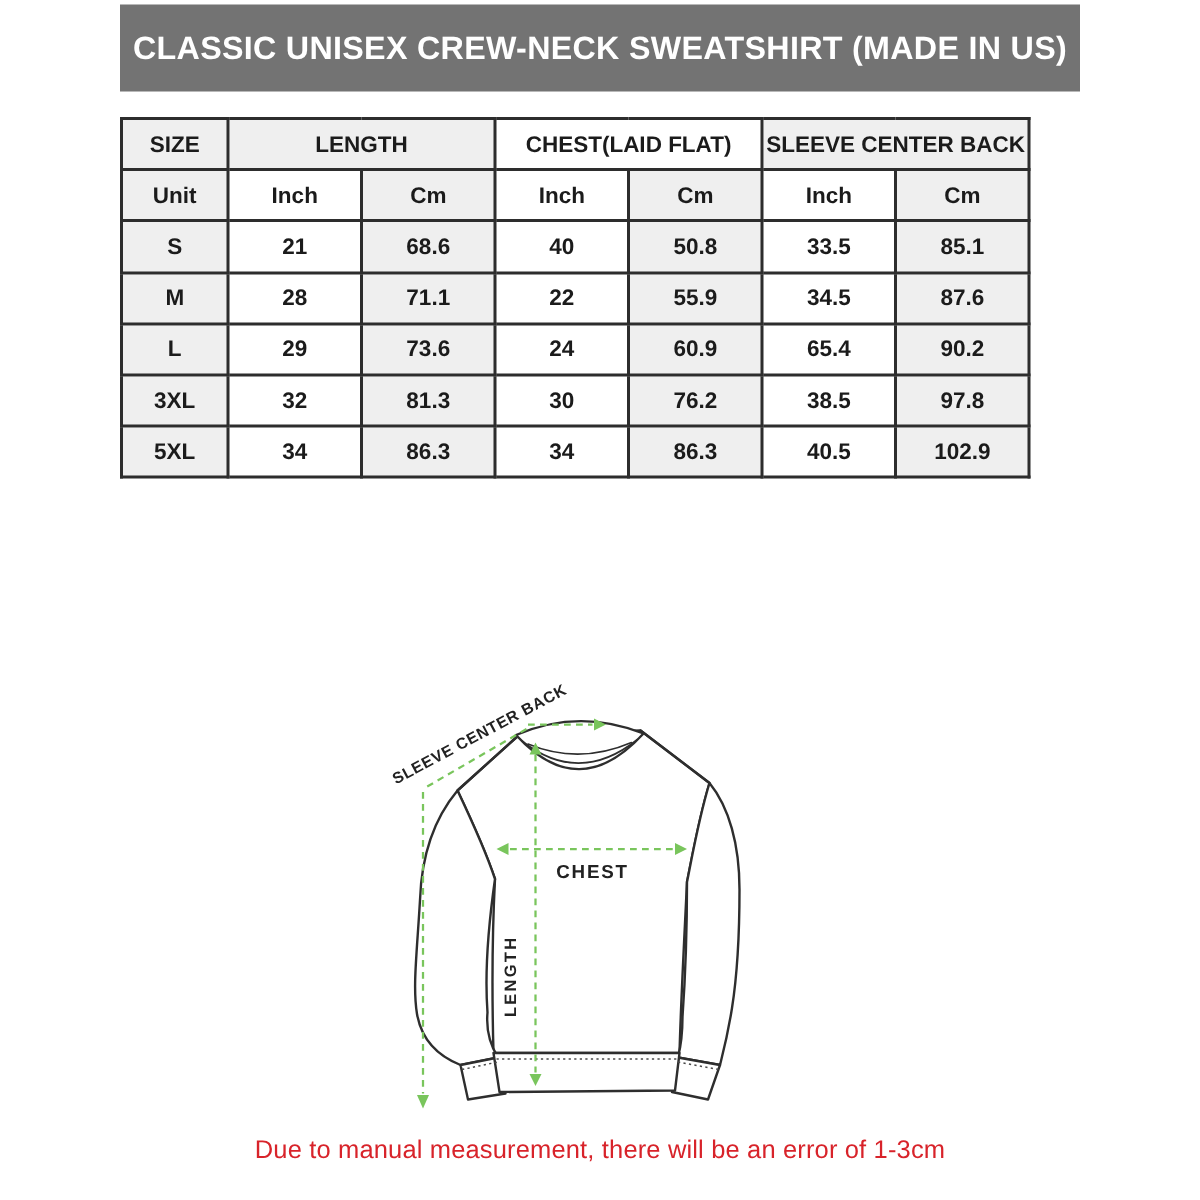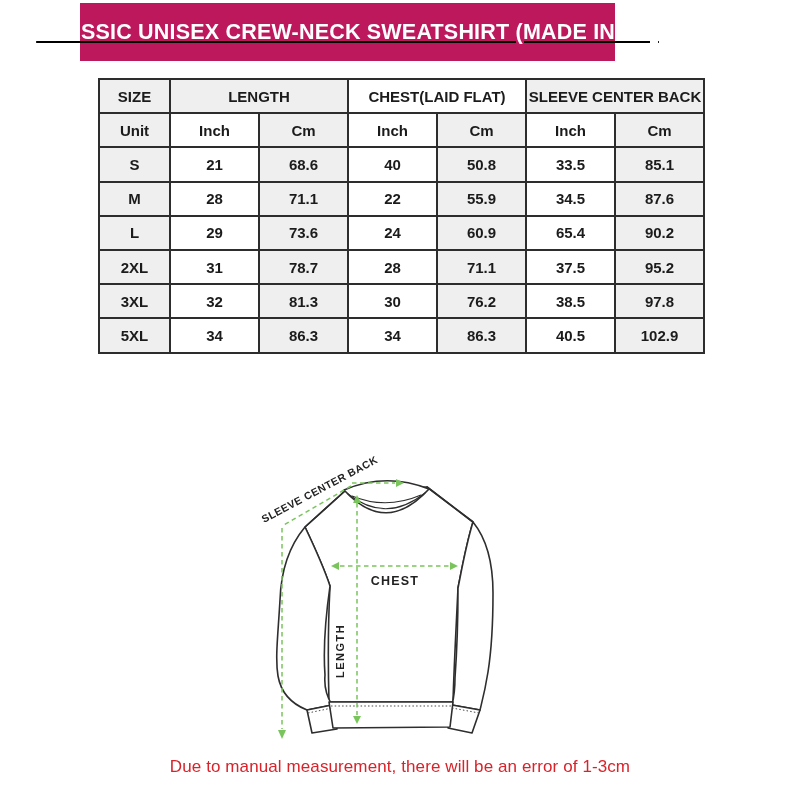--- a/index.html
+++ b/index.html
@@ -1,28 +1,28 @@
 <!DOCTYPE html>
 <html><head>
 <meta charset="utf-8">
 <style>
   html,body{margin:0;padding:0;}
   body{
     width:800px;height:800px;background:#ffffff;position:relative;
     font-family:"Liberation Sans",sans-serif;overflow:hidden;
   }
   .banner{
-    position:absolute;left:80px;top:3px;width:535px;height:58px;
-    background:#be185d;display:flex;align-items:center;justify-content:center;text-decoration:underline;
+    position:absolute;left:80px;top:3px;width:640px;height:58px;
+    background:#737373;display:flex;align-items:center;justify-content:center;
   }
   .banner h1{
     margin:0;color:#ffffff;font-size:21.5px;font-weight:bold;
     white-space:nowrap;letter-spacing:0.2px;
   }
-  .table-wrap{position:absolute;left:98px;top:78px;}
+  .table-wrap{position:absolute;left:80px;top:78px;}
   table{border-collapse:collapse;width:605px;table-layout:fixed;}
   col.size-col{width:71px;}
   col.val-col{width:89px;}
   th,td{
     border:2px solid #2d2d2d;text-align:center;vertical-align:middle;
     font-weight:bold;font-size:15px;color:#1b1b1b;height:32.2px;
     padding:0;background:#ffffff;overflow:hidden;white-space:nowrap;
   }
   th{font-size:15px;}
   .shade{background:#efefef;}
@@ -90,29 +90,20 @@
         <tr>
           <td class="shade">L</td>
           <td>29</td>
           <td class="shade">73.6</td>
           <td>24</td>
           <td class="shade">60.9</td>
           <td>65.4</td>
           <td class="shade">90.2</td>
         </tr>
         <tr>
-          <td class="shade">2XL</td>
-          <td>31</td>
-          <td class="shade">78.7</td>
-          <td>28</td>
-          <td class="shade">71.1</td>
-          <td>37.5</td>
-          <td class="shade">95.2</td>
-        </tr>
-        <tr>
           <td class="shade">3XL</td>
           <td>32</td>
           <td class="shade">81.3</td>
           <td>30</td>
           <td class="shade">76.2</td>
           <td>38.5</td>
           <td class="shade">97.8</td>
         </tr>
         <tr>
           <td class="shade">5XL</td>

